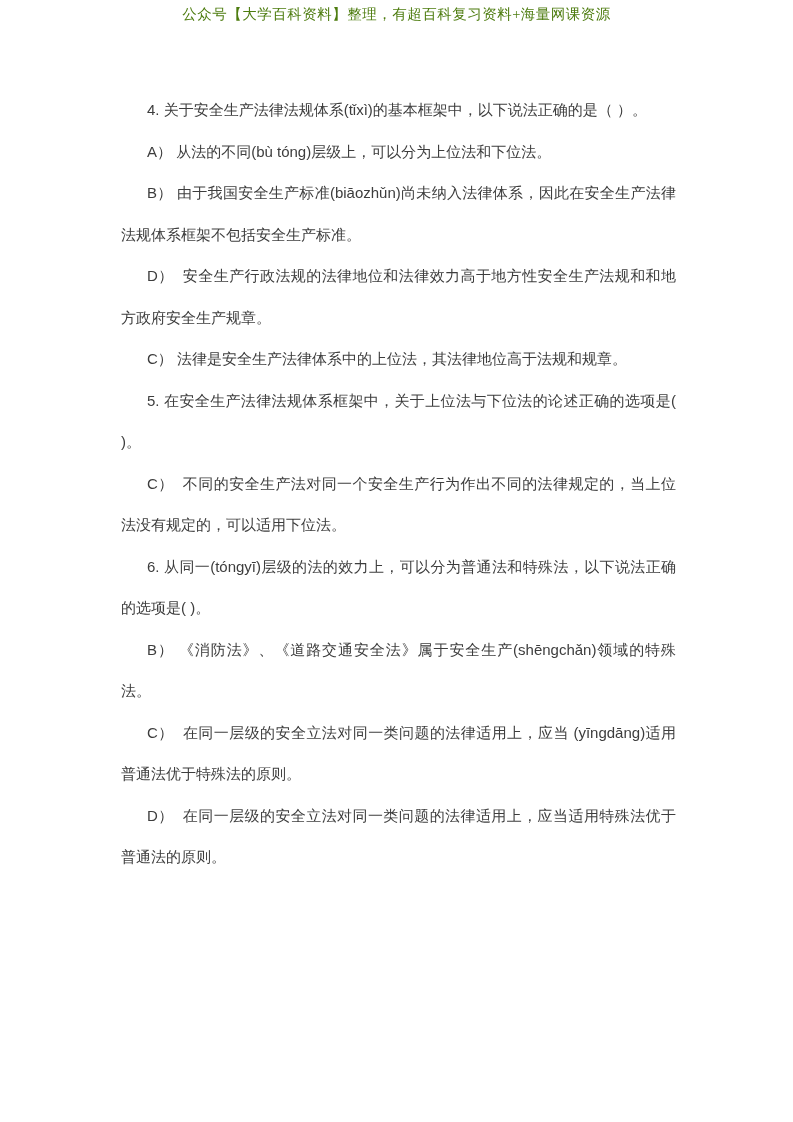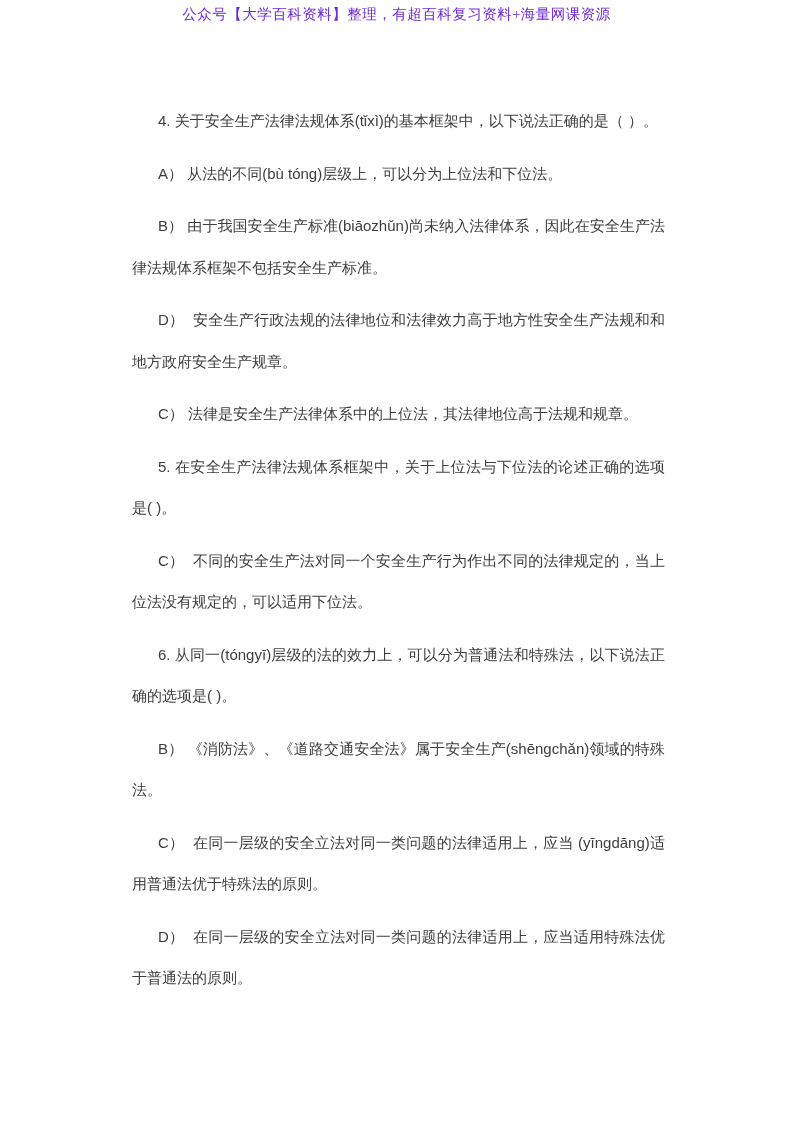--- a/index.html
+++ b/index.html
@@ -14,37 +14,37 @@
     background: #ffffff;
     overflow: hidden;
     font-family: "Liberation Sans", "DejaVu Sans", sans-serif;
   }
   .doc-header {
     position: absolute;
     top: 5px;
     left: 0;
     width: 100%;
     text-align: center;
-    color: #6d28d9;
+    color: #4d7c0f;
     font-family: "Liberation Serif", "DejaVu Serif", serif;
     font-size: 14.5px;
     letter-spacing: 0.5px;
   }
   .content {
     position: absolute;
     top: 89px;
     left: 121px;
     width: 555px;
     color: #3d3d3d;
     font-size: 15px;
     line-height: 41.5px;
     text-align: justify;
   }
   .content p {
-    margin: 11px;
+    margin: 0;
     padding: 0;
     text-indent: 26px;
     white-space: pre-wrap;
   }
 </style>
 </head>
 <body>
 
 <div class="page">
 

